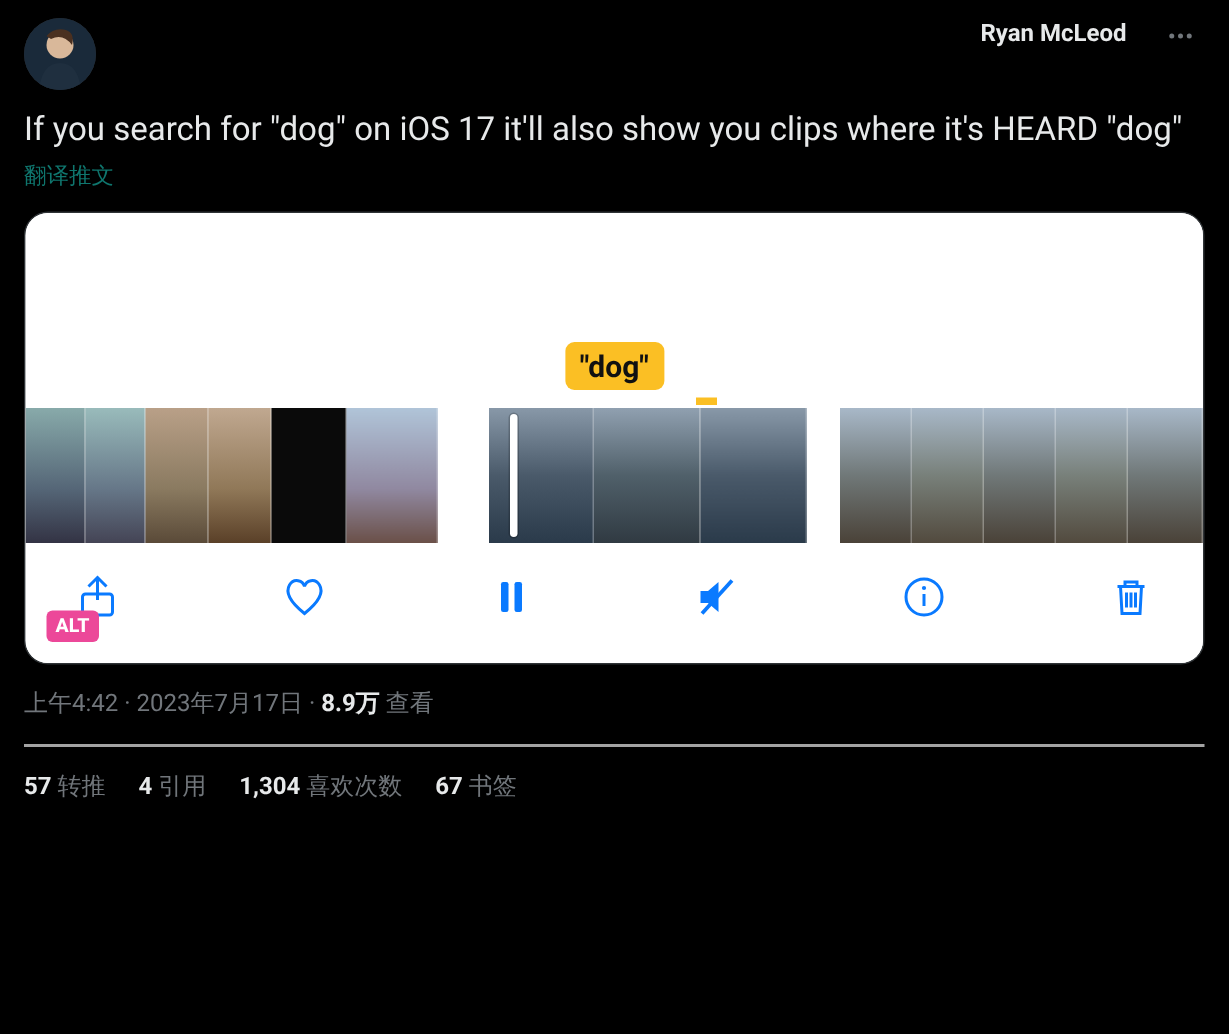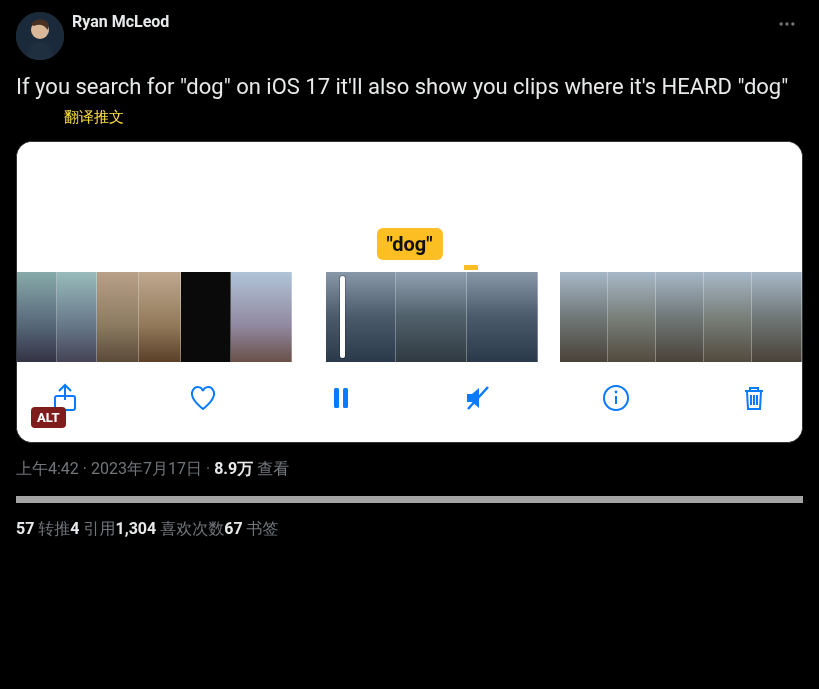--- a/index.html
+++ b/index.html
@@ -10,22 +10,23 @@
     width: 819px;
     height: 689px;
     overflow: hidden;
   }
   .tweet {
     padding: 12px 16px;
   }
   .header {
     display: flex;
     align-items: flex-start;
-    gap: 8px;
+    gap: 20px;
     margin-bottom: 12px;
+    text-align: right;
   }
   .avatar {
     width: 48px;
     height: 48px;
     border-radius: 50%;
     flex-shrink: 0;
     overflow: hidden;
     background: #333;
   }
   .avatar svg { width: 100%; height: 100%; display: block; }
@@ -50,27 +51,26 @@
     cursor: pointer;
   }
   .more svg { width: 20px; height: 20px; }
   .tweet-text {
     font-size: 22px;
     line-height: 1.35;
     color: #e7e9ea;
     margin-bottom: 4px;
   }
   .translate-link {
-    color: #fde047;
+    color: #0f766e;
     font-size: 15px;
     display: inline-block;
     margin-top: 2px;
     margin-bottom: 14px;
     cursor: pointer;
-    margin-left: 48px;
   }
   .media-card {
     border: 1px solid #2f3336;
     border-radius: 16px;
     overflow: hidden;
     background: #fff;
     position: relative;
   }
   .media-top {
     height: 130px;
@@ -138,39 +138,40 @@
     height: 36px;
     display: flex;
     align-items: center;
     justify-content: center;
   }
   .tb-btn svg { width: 32px; height: 32px; }
   .alt-badge {
     position: absolute;
     left: 14px;
     bottom: 14px;
-    background: #7f1d1d;
+    background: #ec4899;
     color: #fff;
     font-weight: 800;
     font-size: 13px;
     padding: 3px 6px;
     border-radius: 4px;
     cursor: pointer;
   }
   .meta-line {
     color: #71767b;
     font-size: 16px;
     margin-top: 16px;
     padding-bottom: 16px;
-    border-bottom: 7px solid #a3a3a3;
+    border-bottom: 2px solid #a3a3a3;
   }
   .meta-line .sep { margin: 0 4px; }
   .meta-line strong { color: #e7e9ea; font-weight: 700; }
   .stats {
     display: flex;
+    gap: 22px;
     padding-top: 16px;
     font-size: 16px;
   }
   .stat {
     color: #71767b;
     cursor: pointer;
   }
   .stat strong {
     color: #e7e9ea;
     font-weight: 700;

